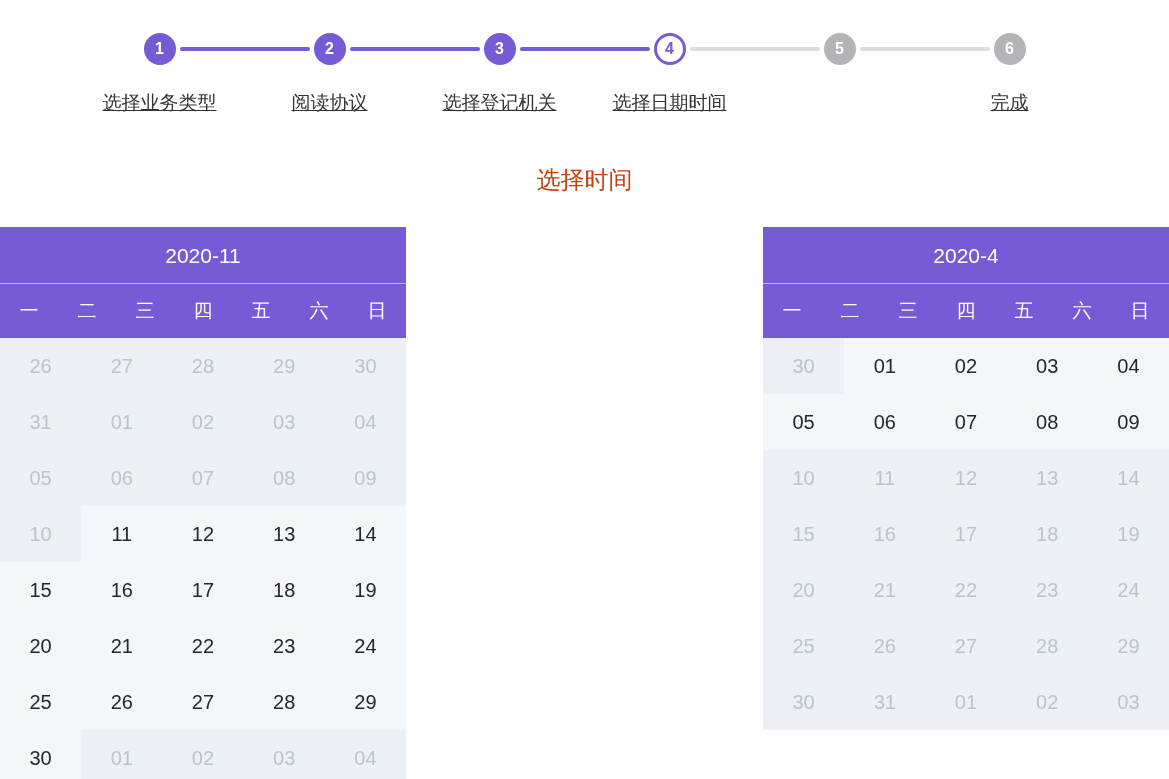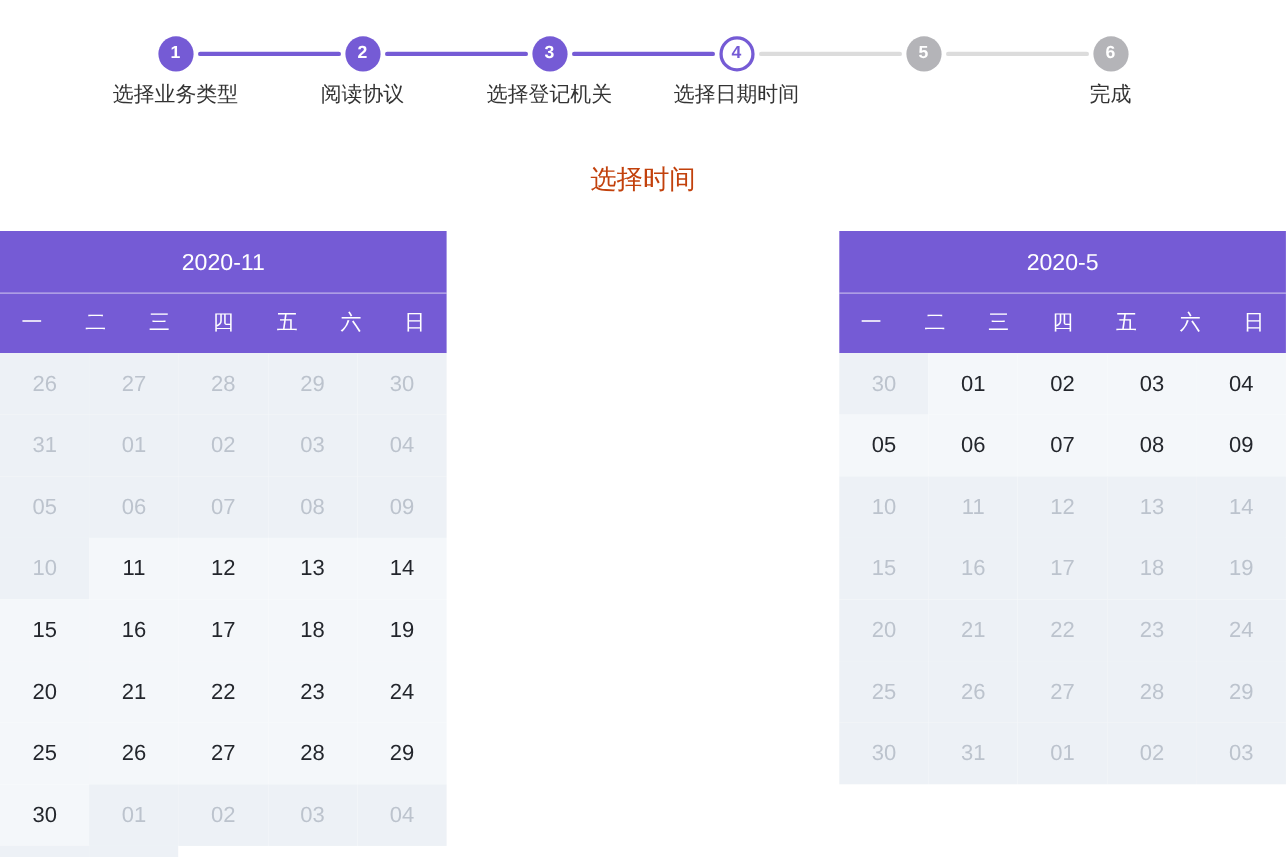--- a/index.html
+++ b/index.html
@@ -13,21 +13,21 @@
   .step .connector { position:absolute; top:14px; right:calc(50% + 20px);
     width:calc(100% - 40px); height:4px; border-radius:2px; background:var(--gray-line); }
   .step:first-child .connector { display:none; }
   .step.done .connector, .step.current .connector { background:var(--accent); }
   .step .circle { width:32px; height:32px; border-radius:50%; margin:0 auto;
     line-height:32px; font-size:16px; font-weight:bold; color:#fff;
     background:var(--gray-step); position:relative; z-index:2; }
   .step.done .circle { background:var(--accent); }
   .step.current .circle { background:#fff; color:var(--accent);
     border:3px solid var(--accent); line-height:26px; }
-  .step .slabel { margin-top:8px; font-size:19px; color:#333; white-space:nowrap; }
+  .step .slabel { margin-top:25px; font-size:19px; color:#333; white-space:nowrap;text-decoration:underline; }
 
   
   .page-title { text-align:center; margin-top:48px; font-size:24px;
     font-weight:500; color:#c2410c; }
 
   
   .calendars { display:flex; justify-content:space-between; align-items:flex-start;
     gap:8px; margin-top:31px; }
   .calendar { width:406px; }
   .cal-head { background:var(--accent); color:#fff; height:57px; line-height:57px;
@@ -135,21 +135,21 @@
         <div class="day en">30</div>
         <div class="day dis">01</div>
         <div class="day dis">02</div>
         <div class="day dis">03</div>
         <div class="day dis">04</div>
         <div class="day dis">05</div>
         <div class="day dis">06</div>
       </div>
     </div>
     <div class="calendar">
-      <div class="cal-head">2020-5</div>
+      <div class="cal-head">2020-4</div>
       <div class="cal-week">
         <div class="wd">一</div>
         <div class="wd">二</div>
         <div class="wd">三</div>
         <div class="wd">四</div>
         <div class="wd">五</div>
         <div class="wd">六</div>
         <div class="wd">日</div>
       </div>
       <div class="cal-body">

